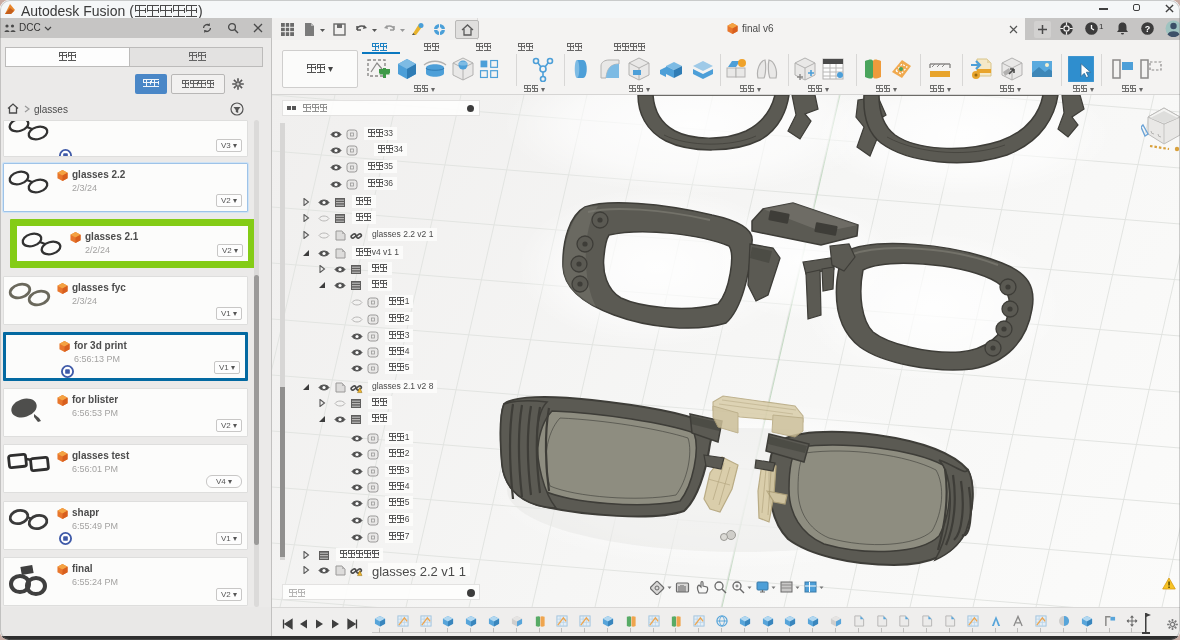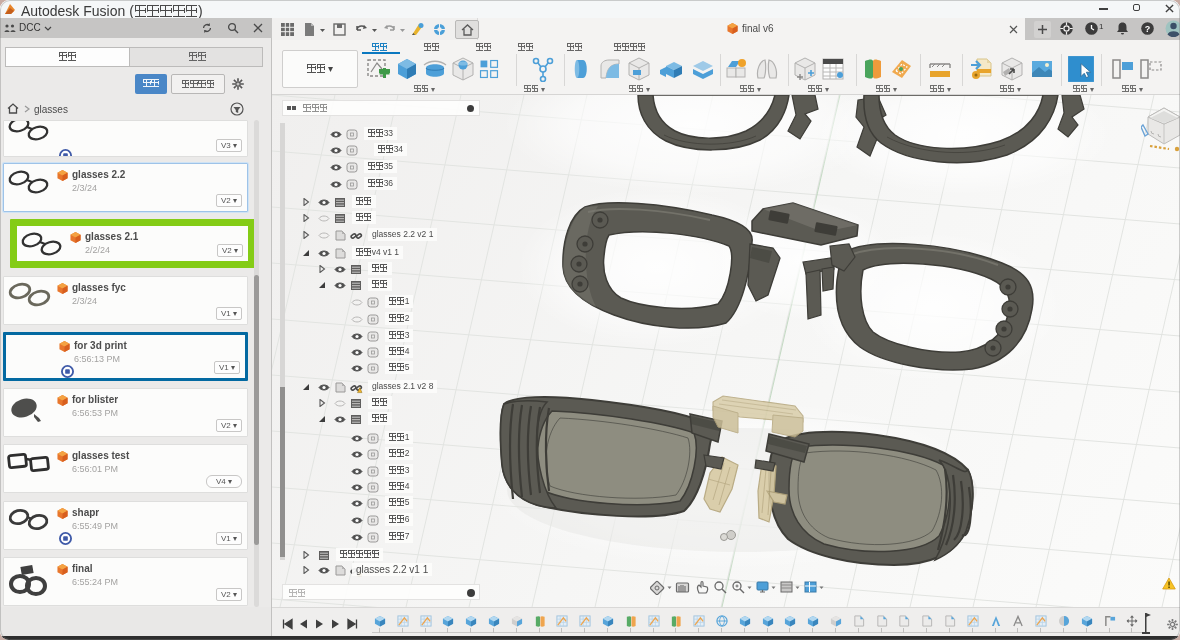--- a/index.html
+++ b/index.html
@@ -946,21 +946,21 @@
         <path d="M2 1 H8 L11 4 V10 H2Z" fill="#dddcdb" stroke="#9a9998" stroke-width="1"></path>
         <path d="M8 1 L11 4 H8Z" fill="#b5b4b3"></path>
       </svg>
       <svg class="abs" style="left:78px;top:470px" width="13" height="12" viewBox="0 0 13 12">
         <g stroke="#4a4a4a" stroke-width="1.6" fill="none">
           <rect x="1" y="4.5" width="5" height="3" rx="1.5" transform="rotate(-35 3.5 6)"></rect>
           <rect x="6.5" y="4.5" width="5" height="3" rx="1.5" transform="rotate(-35 9 6)"></rect>
         </g>
         <path d="M8 6 L12.5 6 L10.2 11Z" fill="#f2b52c" stroke="#8a6a10" stroke-width=".5" transform="rotate(180 10 8.3)"></path>
       </svg>
-      <div class="abs" style="left:80px;top:468px;height:13px;background:rgba(252,252,251,.92);font-size:10px;color:#4a4a4a;padding:1px 4px 0 4px;white-space:nowrap;">glasses 2.2 v1 1</div>
+      <div class="abs" style="left:96px;top:468px;height:13px;background:rgba(252,252,251,.92);font-size:13px;color:#4a4a4a;padding:1px 4px 0 4px;white-space:nowrap;">glasses 2.2 v1 1</div>
       <div class="abs" style="left:10px;top:489px;width:198px;height:16px;background:rgba(253,253,252,.95);border:1px solid #e3e2e1;">
         <span class="abs" style="left:6px;top:3px;color:#b0afae;font-size:9px;"><span class="cn"></span><span class="cn"></span></span>
         <span class="abs" style="left:184px;top:4px;width:8px;height:8px;border-radius:50%;background:#3c3c3c;"></span>
       </div>
       <svg class="abs" style="left:378px;top:484px" width="15" height="16" viewBox="0 0 15 16">
         <rect x="2" y="4" width="10" height="10" rx="1" transform="rotate(45 7 9)" fill="#d9d8d7" stroke="#6a6a6a" stroke-width="1.2"></rect>
         <circle cx="7" cy="9" r="2" fill="none" stroke="#6a6a6a"></circle>
       </svg>
       <svg class="abs" style="left:395px;top:491px" width="5" height="4" viewBox="0 0 5 4">
         <path d="M0.5 0.5 L2.5 3 L4.5 0.5Z" fill="#777"></path>

